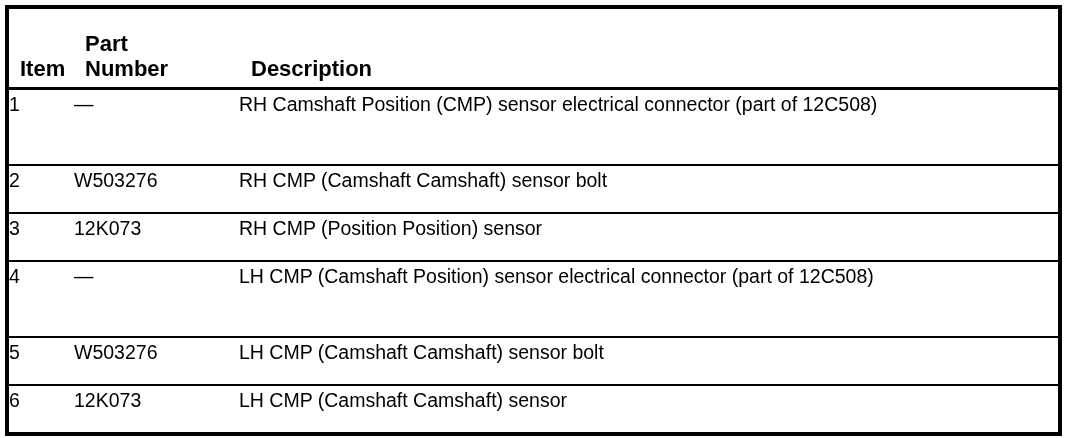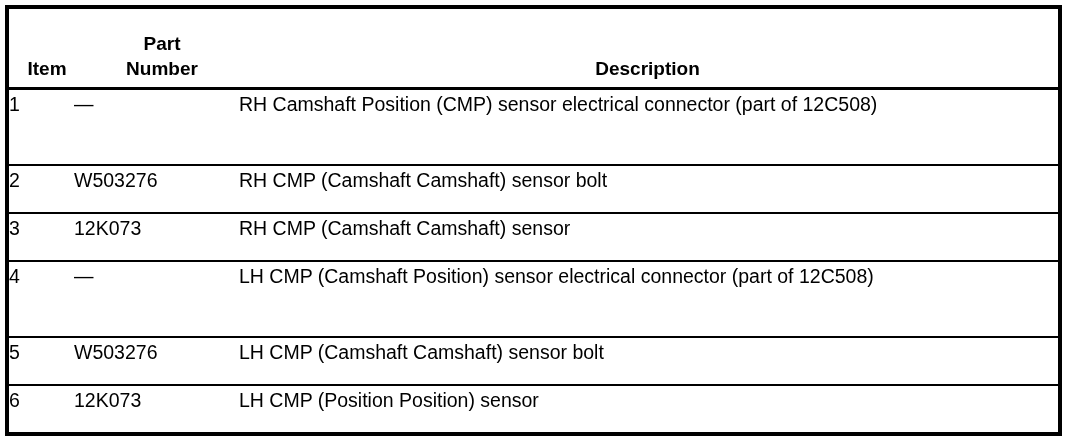--- a/index.html
+++ b/index.html
@@ -58,26 +58,25 @@
     border-right: 2px solid #000000;
     padding: 10px 0 10px 11px;
   }
   .cell-desc {
     padding: 10px 14px 10px 12px;
   }
 
   
   .header-row th {
     font-weight: bold;
-    font-size: 19px;
+    font-size: 22px;
     line-height: 25px;
     border-bottom: 3px solid #000000;
     height: 72px;
     vertical-align: bottom;
-    text-align: center;
   }
   .header-row .cell-item  { padding: 0 0 6px 11px; }
   .header-row .cell-part  { padding: 0 0 6px 11px; }
   .header-row .cell-desc  { padding: 0 14px 6px 12px; }
 
   .header-title {
     display: block;
     white-space: pre-line;
   }
 
@@ -135,37 +134,37 @@
 
       <tr class="body-row row-short">
         <td class="cell-item">2</td>
         <td class="cell-part">W503276</td>
         <td class="cell-desc">RH CMP (Camshaft Camshaft) sensor bolt</td>
       </tr>
 
       <tr class="body-row row-short">
         <td class="cell-item">3</td>
         <td class="cell-part">12K073</td>
-        <td class="cell-desc">RH CMP (Camshaft Camshaft) sensor</td>
+        <td class="cell-desc">RH CMP (Position Position) sensor</td>
       </tr>
 
       <tr class="body-row row-tall">
         <td class="cell-item">4</td>
         <td class="cell-part dash">—</td>
         <td class="cell-desc">LH CMP (Camshaft Position) sensor electrical connector (part of 12C508)</td>
       </tr>
 
       <tr class="body-row row-short">
         <td class="cell-item">5</td>
         <td class="cell-part">W503276</td>
         <td class="cell-desc">LH CMP (Camshaft Camshaft) sensor bolt</td>
       </tr>
 
       <tr class="body-row row-short">
         <td class="cell-item">6</td>
         <td class="cell-part">12K073</td>
-        <td class="cell-desc">LH CMP (Position Position) sensor</td>
+        <td class="cell-desc">LH CMP (Camshaft Camshaft) sensor</td>
       </tr>
 
     </tbody>
   </table>
 
 </div>
 
 </body></html>

